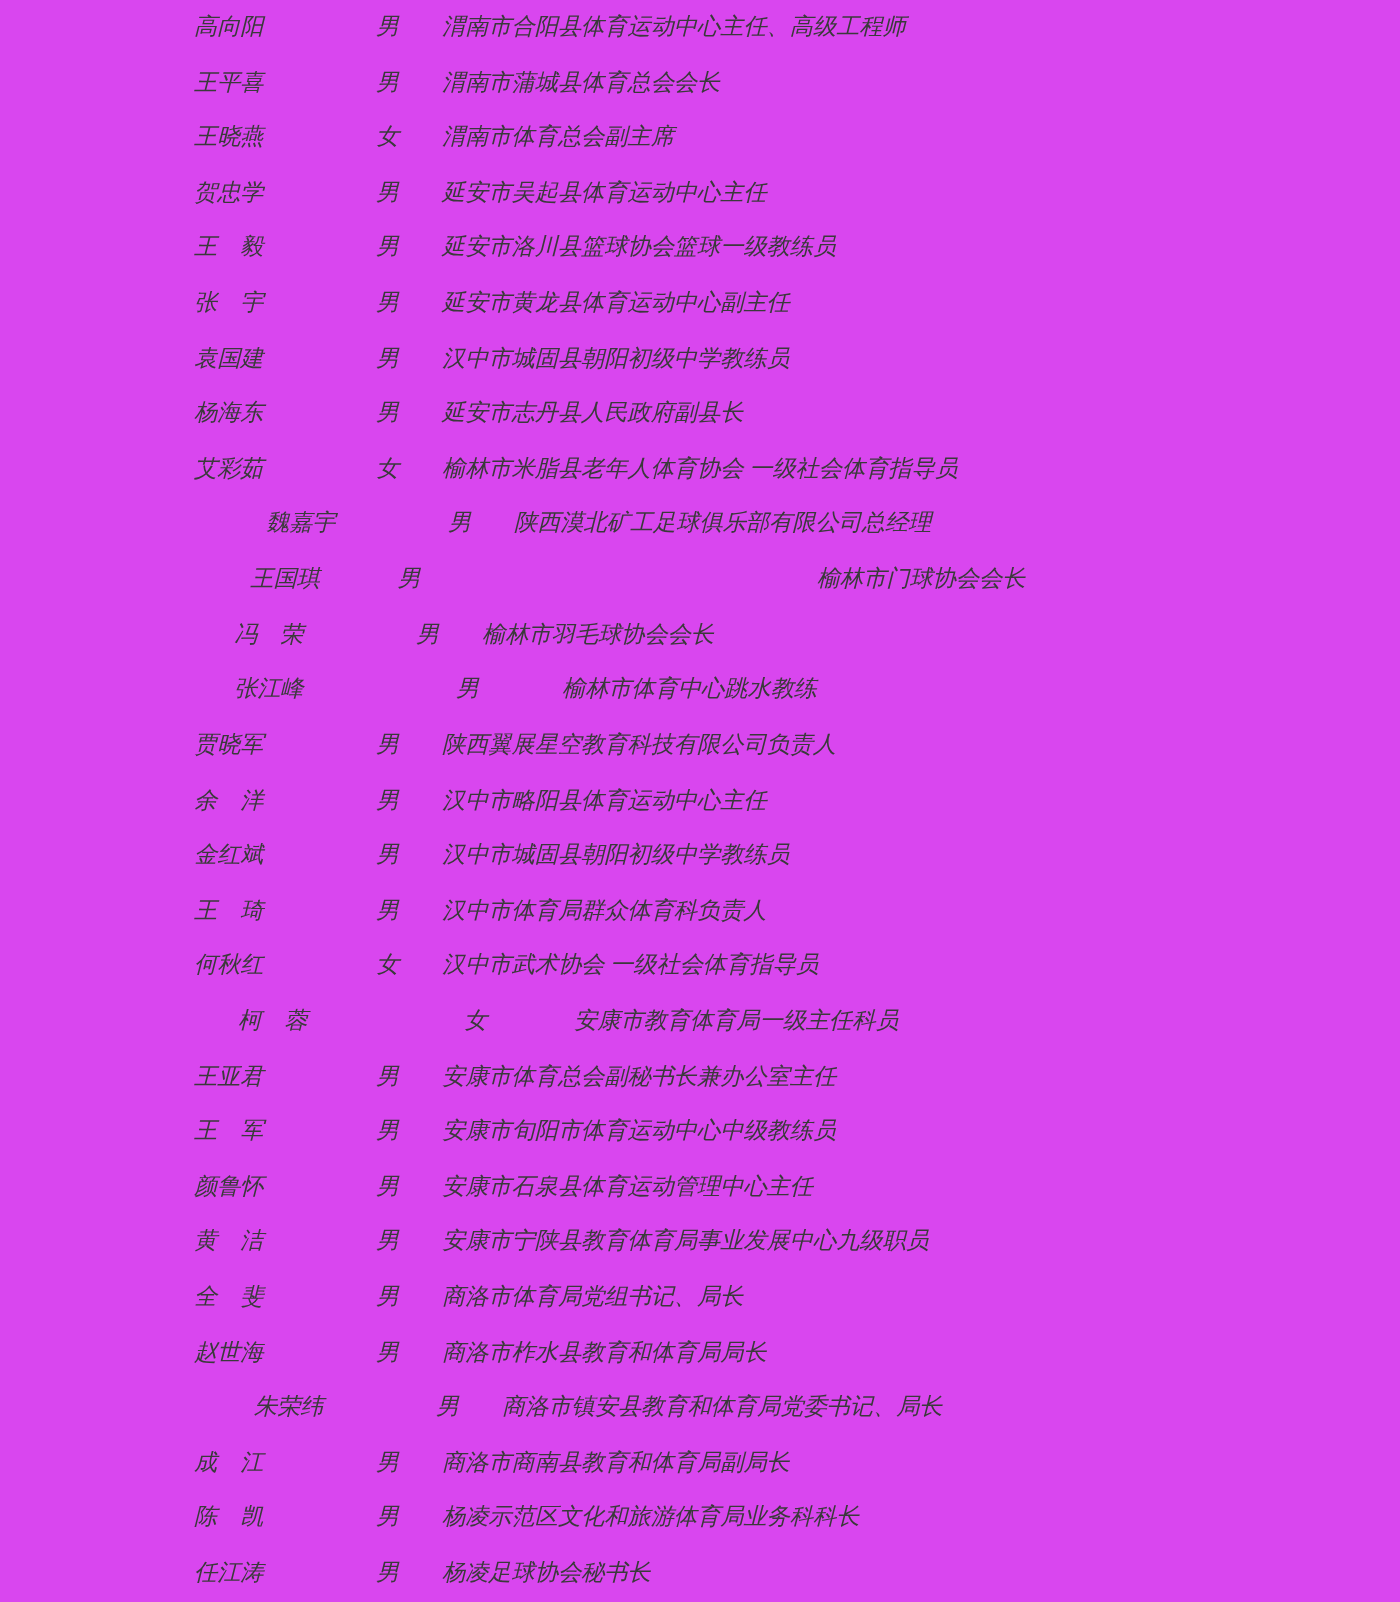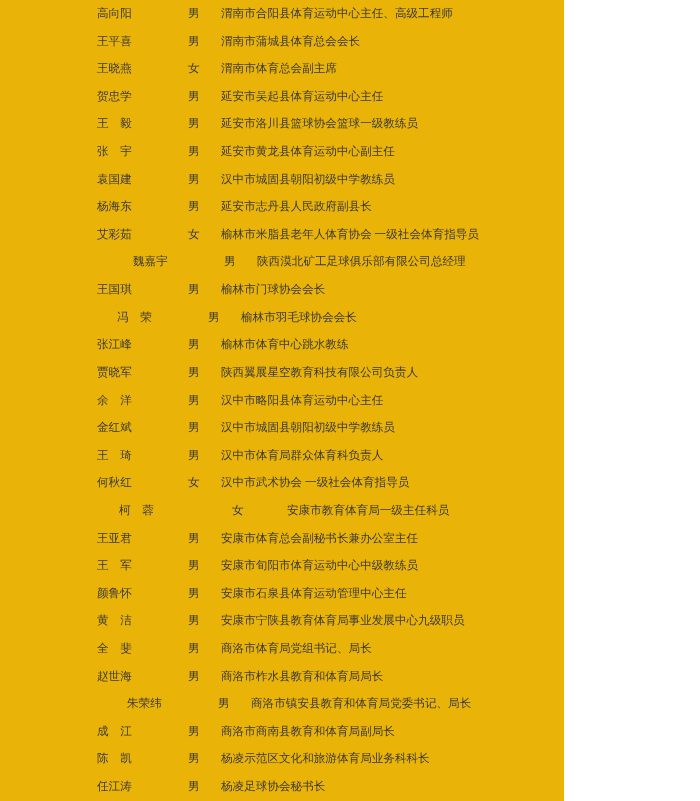--- a/index.html
+++ b/index.html
@@ -2,25 +2,26 @@
 <html style="--txt: #3a3a3a;"><head>
 <meta charset="utf-8">
 <style>
   html, body {
     margin: 0;
     padding: 0;
     background: #ffffff;
   }
   .page {
     position: relative;
-    width: 564px;
+    width: 700px;
     height: 801px;
-    background: #eab308;
+    background: #d946ef;
     overflow: hidden;
     font-family: "Liberation Serif", "DejaVu Serif", serif;
+    font-style: italic;
   }
   .rows {
     width: 100%;
     height: 100%;
     display: flex;
     flex-direction: column;
   }
   .row {
     height: calc(801px / 29);
     flex: 0 0 auto;
@@ -97,33 +98,33 @@
     <span class="cell gender">女</span>
     <span class="cell title">榆林市米脂县老年人体育协会 一级社会体育指导员</span>
   </div>
 
   <div class="row" style="color: rgb(58, 58, 58); padding-left: 36px;">
     <span class="cell name">魏嘉宇</span>
     <span class="cell gender">男</span>
     <span class="cell title">陕西漠北矿工足球俱乐部有限公司总经理</span>
   </div>
 
-  <div class="row" style="color: rgb(58, 58, 58);">
+  <div class="row" style="color: rgb(58, 58, 58); text-align: center;">
     <span class="cell name">王国琪</span>
     <span class="cell gender">男</span>
     <span class="cell title">榆林市门球协会会长</span>
   </div>
 
   <div class="row" style="color: rgb(58, 58, 58); padding-left: 20px;">
     <span class="cell name">冯　荣</span>
     <span class="cell gender">男</span>
     <span class="cell title">榆林市羽毛球协会会长</span>
   </div>
 
-  <div class="row" style="color: rgb(58, 58, 58);">
+  <div class="row" style="color: rgb(58, 58, 58); gap: 20px;">
     <span class="cell name">张江峰</span>
     <span class="cell gender">男</span>
     <span class="cell title">榆林市体育中心跳水教练</span>
   </div>
 
   <div class="row" style="color: rgb(58, 58, 58);">
     <span class="cell name">贾晓军</span>
     <span class="cell gender">男</span>
     <span class="cell title">陕西翼展星空教育科技有限公司负责人</span>
   </div>

